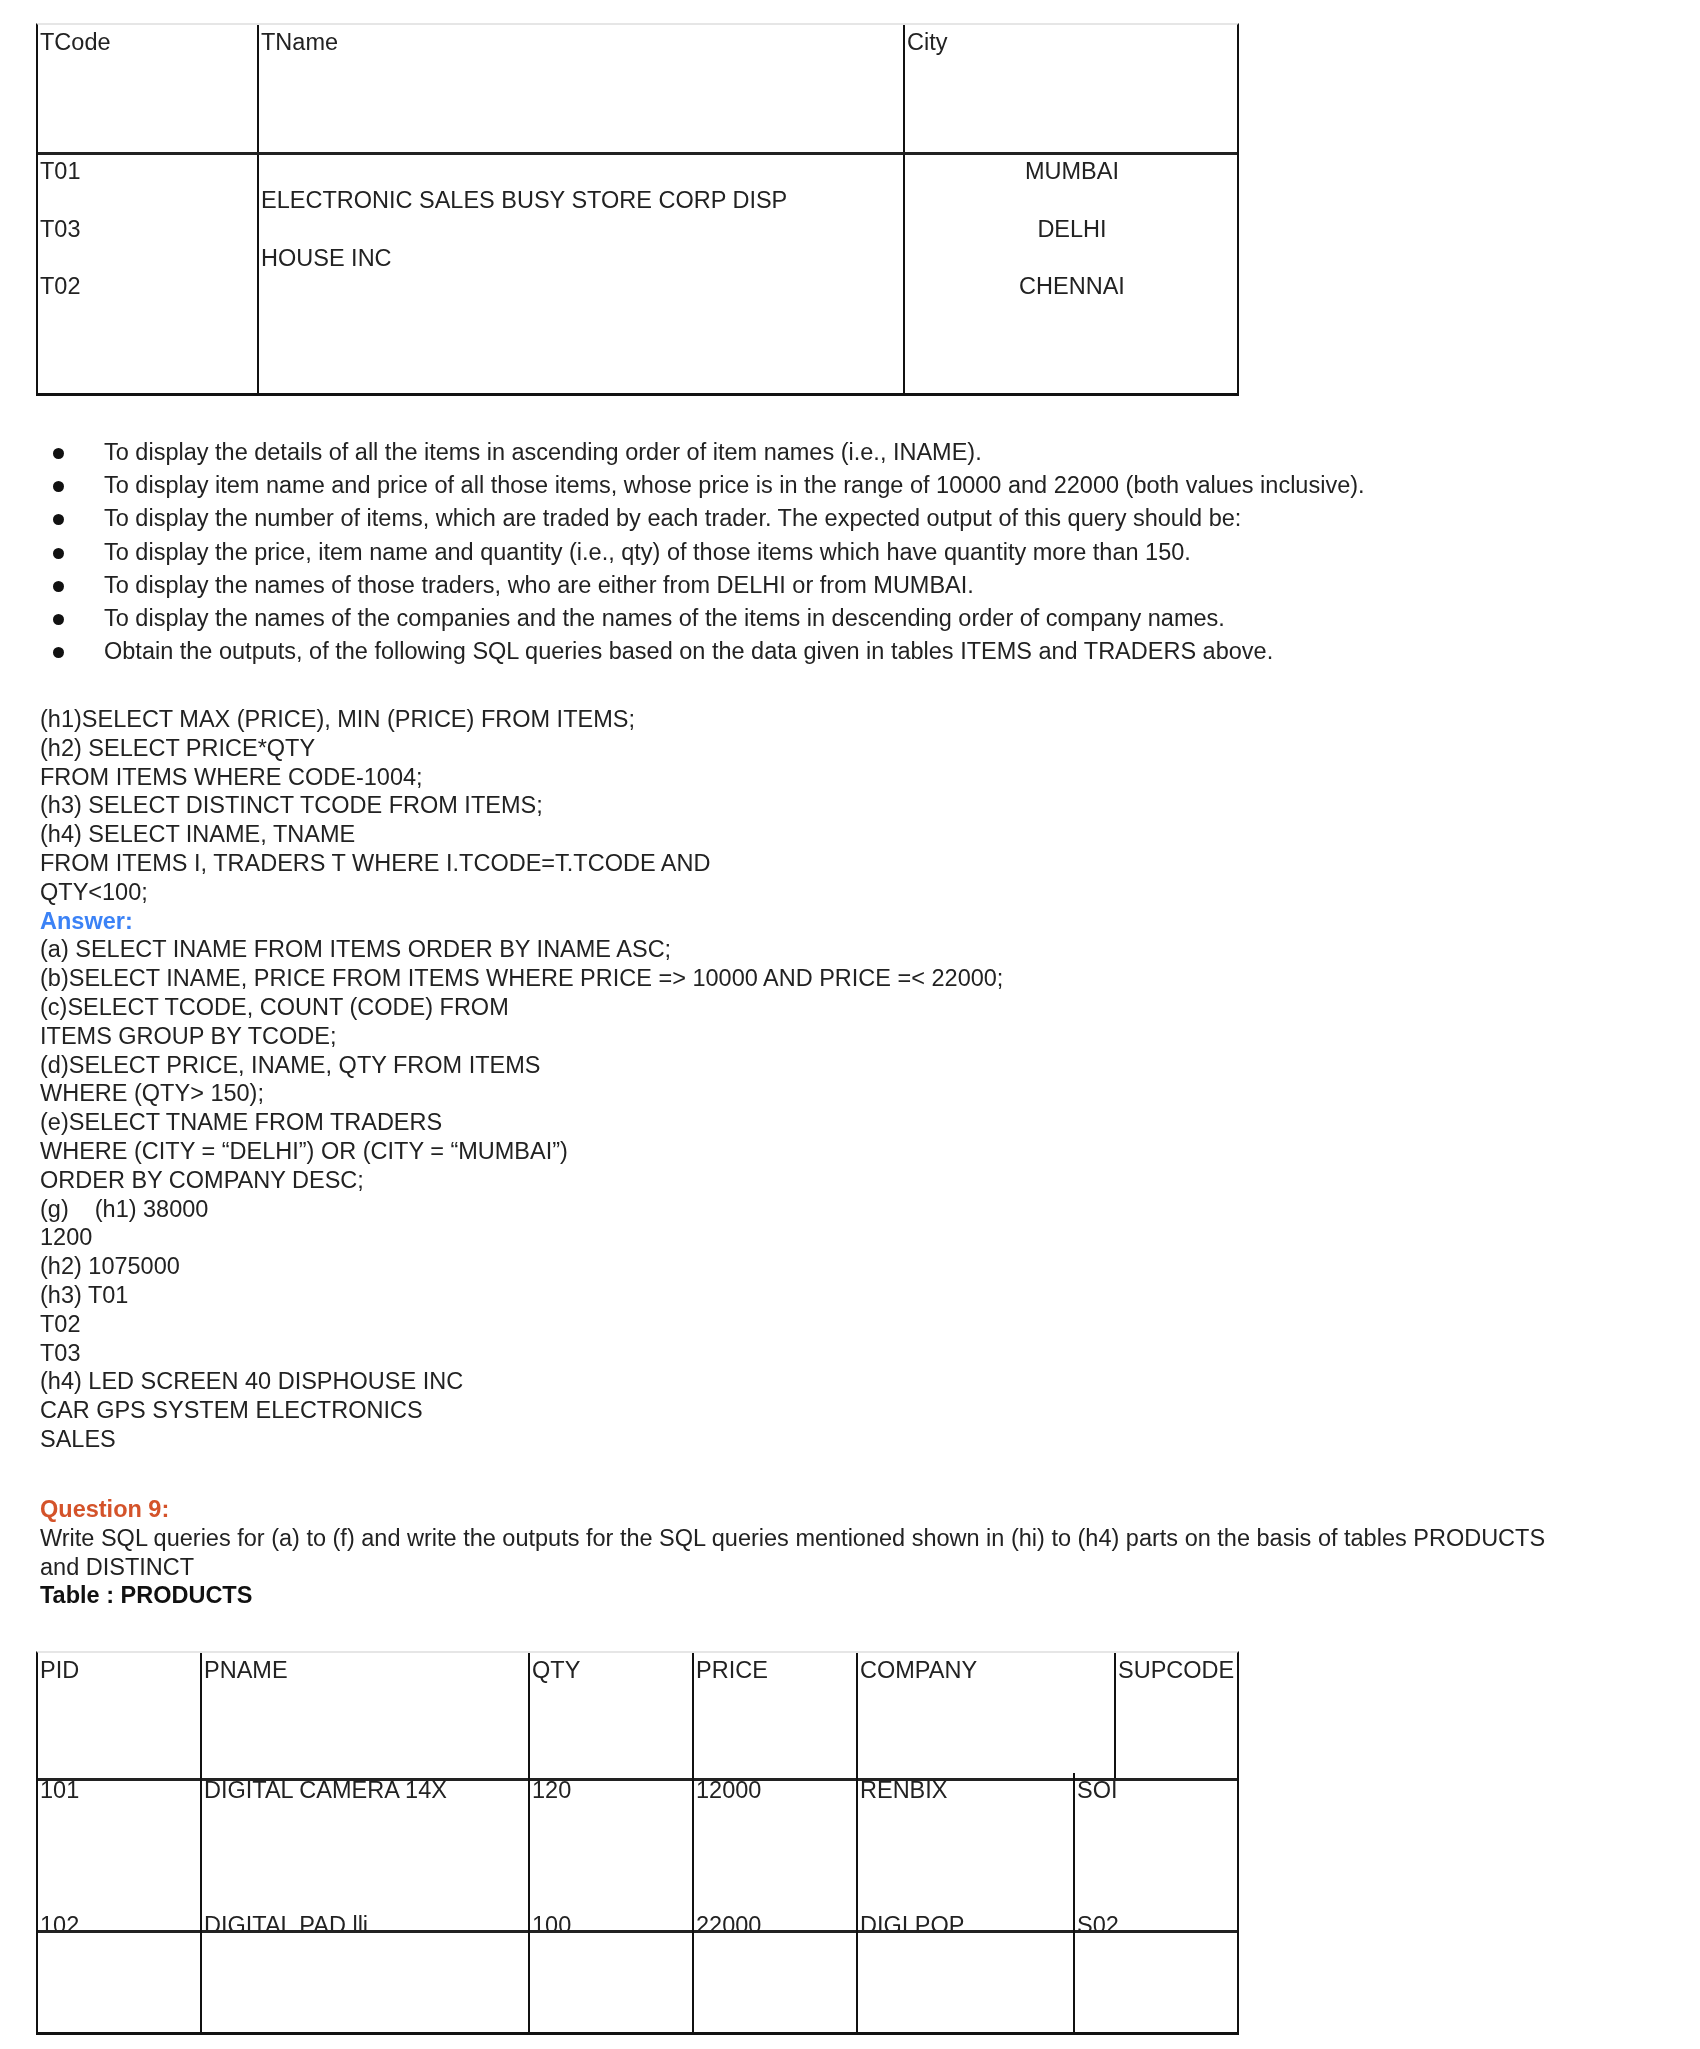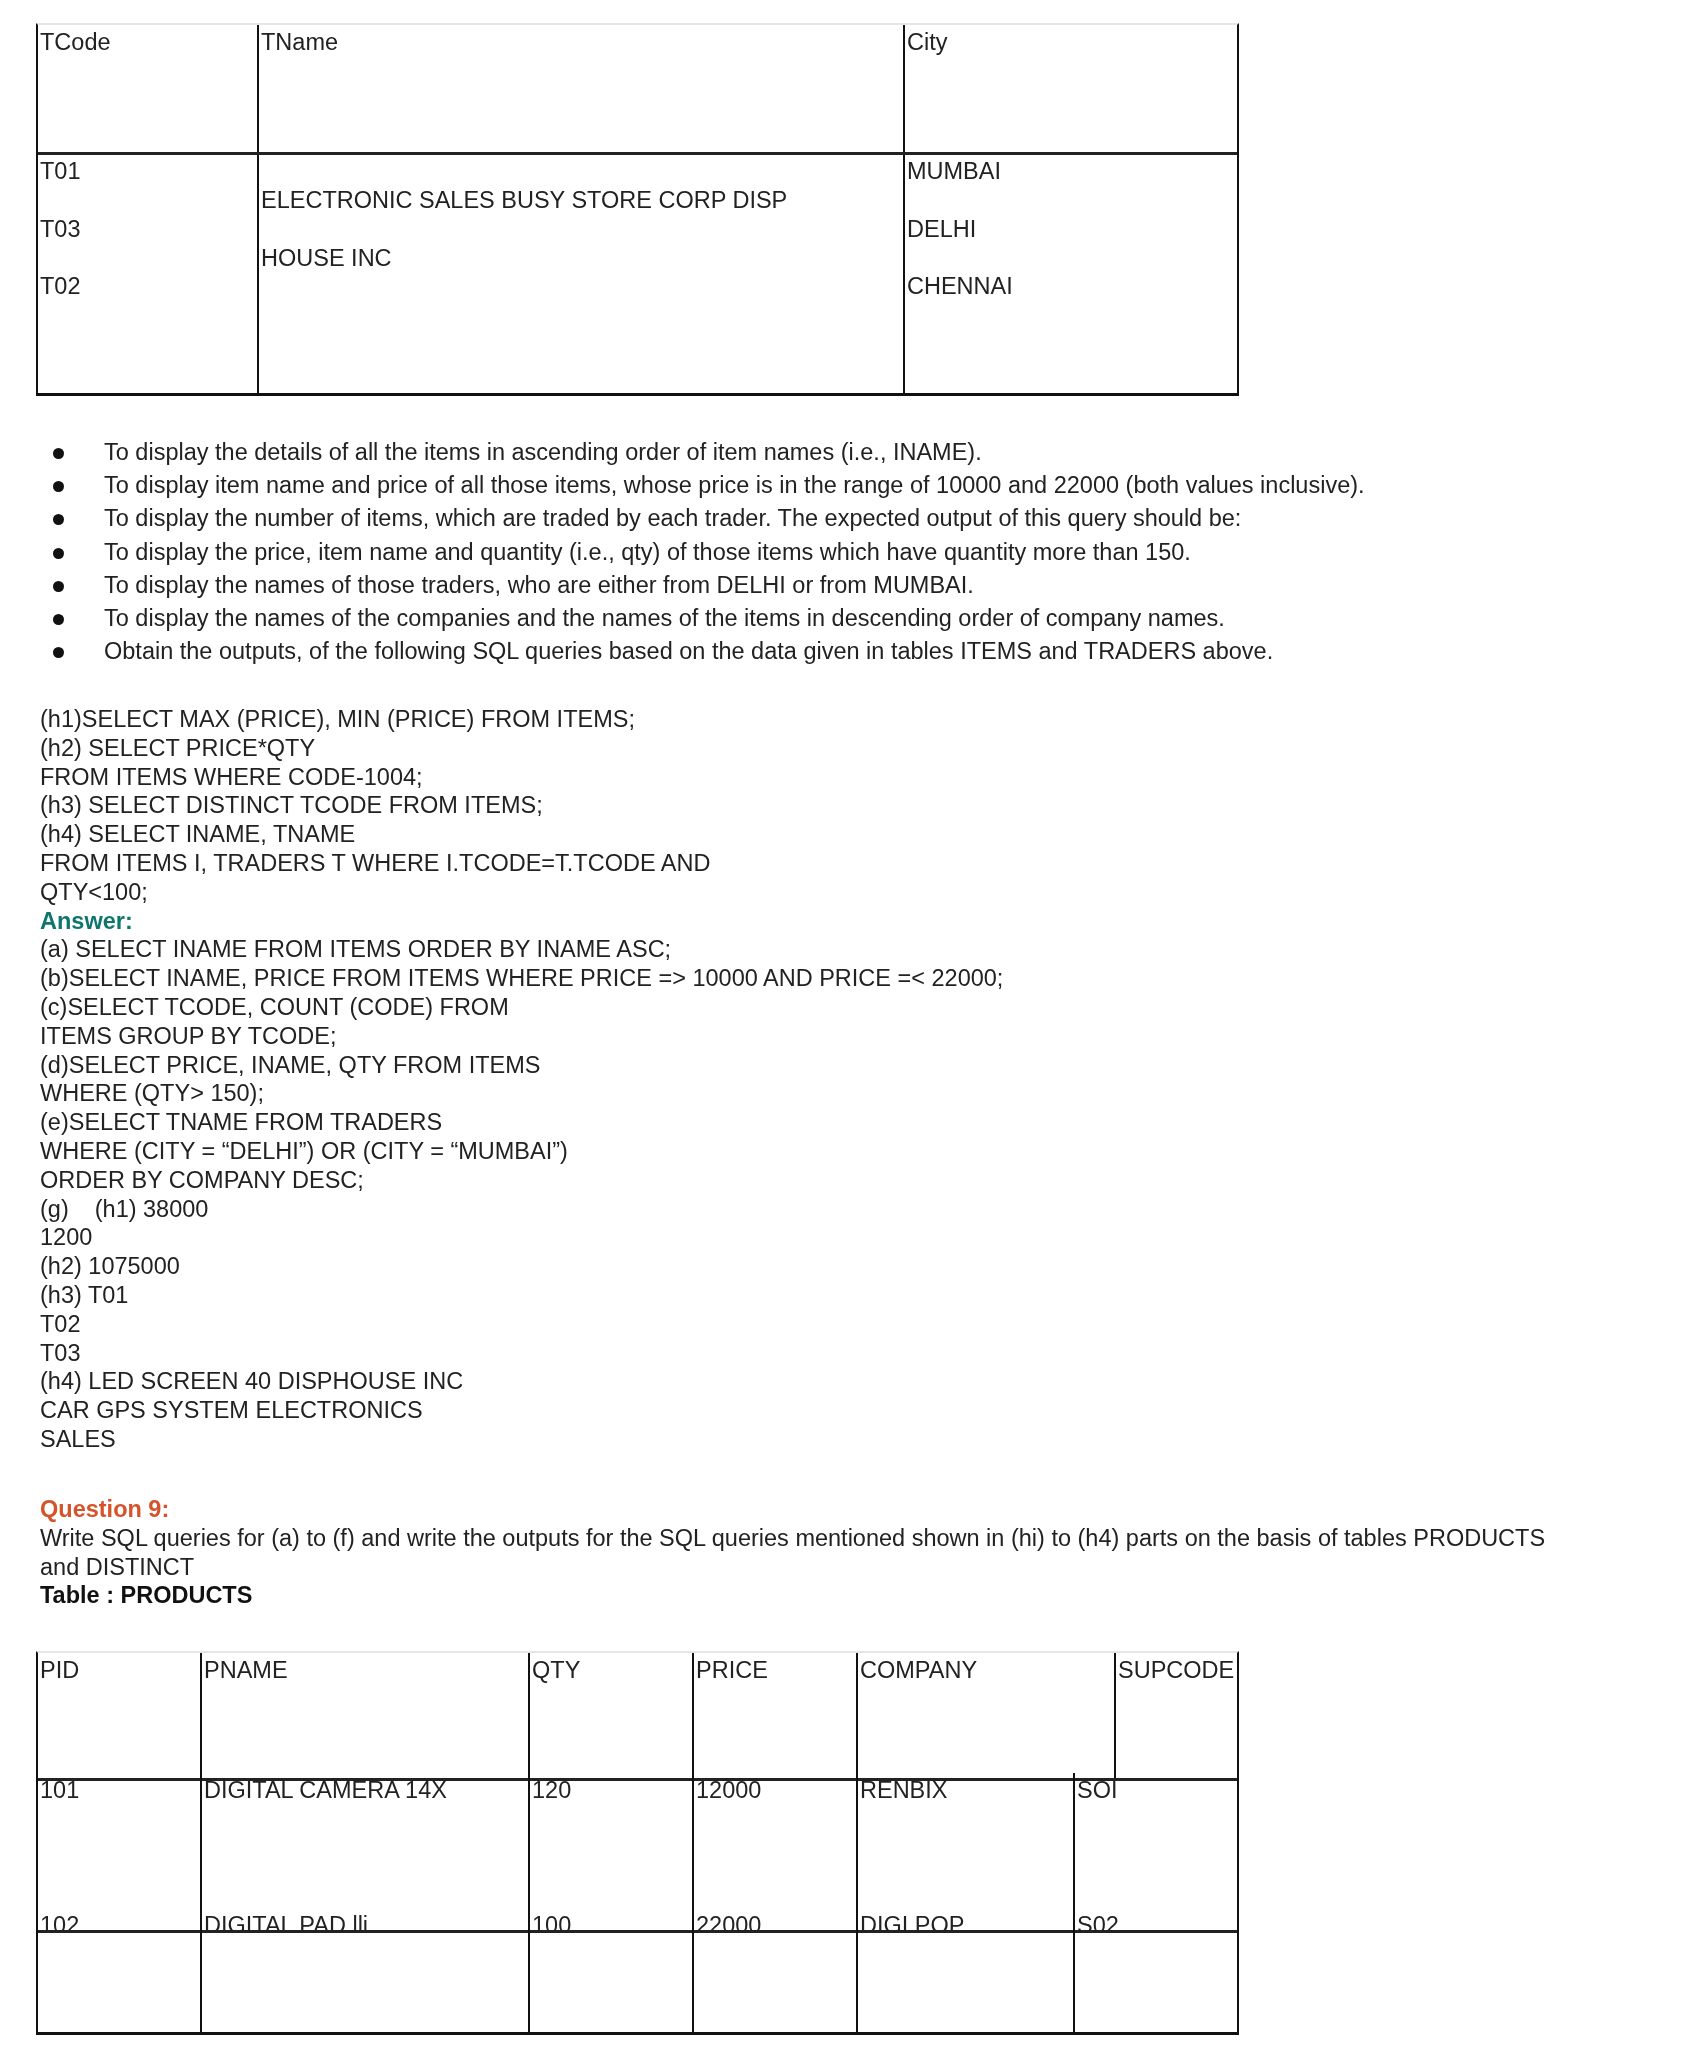--- a/index.html
+++ b/index.html
@@ -15,21 +15,21 @@
   .tbl .cell { position: absolute; top: 0; bottom: 0; box-sizing: border-box; padding: 3px 0 0 2px; white-space: nowrap; line-height: 28px; }
   .tbl .cell.vl { border-left: 2px solid #111; }
   .stack div { height: 57.5px; }
   
   .bullets { position: absolute; left: 0; top: 436px; margin: 0; padding: 0; list-style: none; }
   .bullets li { position: relative; height: 33.2px; line-height: 33.2px; padding-left: 104px; white-space: nowrap; }
   .bullets li .dot { position: absolute; left: 53px; top: 12px; width: 11px; height: 11px; border-radius: 50%; background: #111; }
   
   .lines { position: absolute; left: 40px; top: 705px; }
   .lines div { height: 28.8px; line-height: 28.8px; white-space: nowrap; }
-  .answer-head { color: #0f766e; font-weight: bold; }
+  .answer-head { color: #3b82f6; font-weight: bold; }
   .question-head { color: #d4532a; font-weight: bold; }
   .q-block { position: absolute; left: 40px; top: 1495px; }
   .q-block div { height: 28.8px; line-height: 28.8px; white-space: nowrap; }
   .bold { font-weight: bold; color: #111; }
   .gap { display: inline-block; width: 26px; }
 </style>
 </head>
 <body>
 
 <div class="tbl" style="left:36px; top:23px; width:1203px; height:373px;">
@@ -41,21 +41,21 @@
   <div class="row" style="top:130px; bottom:0;">
     <div class="cell stack" style="left:0; width:214px; padding-top:2px;">
       <div>T01</div>
       <div>T03</div>
       <div>T02</div>
     </div>
     <div class="cell vl stack" style="left:219px; width:647px; padding-top:31px;">
       <div>ELECTRONIC SALES BUSY STORE CORP DISP</div>
       <div>HOUSE INC</div>
     </div>
-    <div class="cell vl stack" style="left:865px; right:0; padding-top:2px;">
+    <div class="cell vl stack" style="left:865px; right:0; padding-top:2px;text-align:center;">
       <div>MUMBAI</div>
       <div>DELHI</div>
       <div>CHENNAI</div>
     </div>
   </div>
 </div>
 
 <ul class="bullets">
   <li><span class="dot"></span><span>To display the details of all the items in ascending order of item names (i.e., INAME).</span></li>
   <li><span class="dot"></span><span>To display item name and price of all those items, whose price is in the range of 10000 and 22000 (both values inclusive).</span></li>

